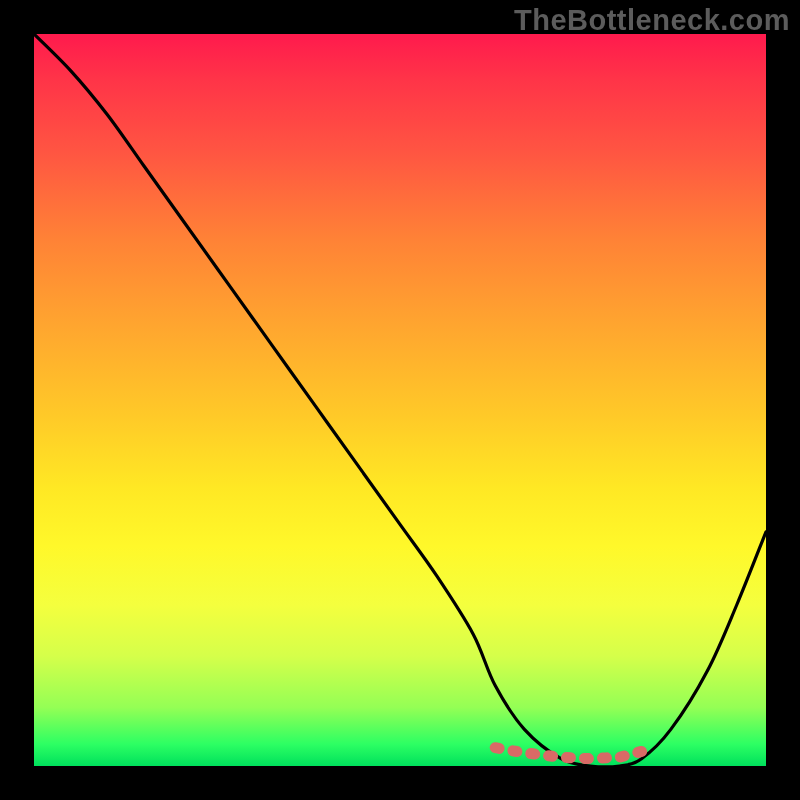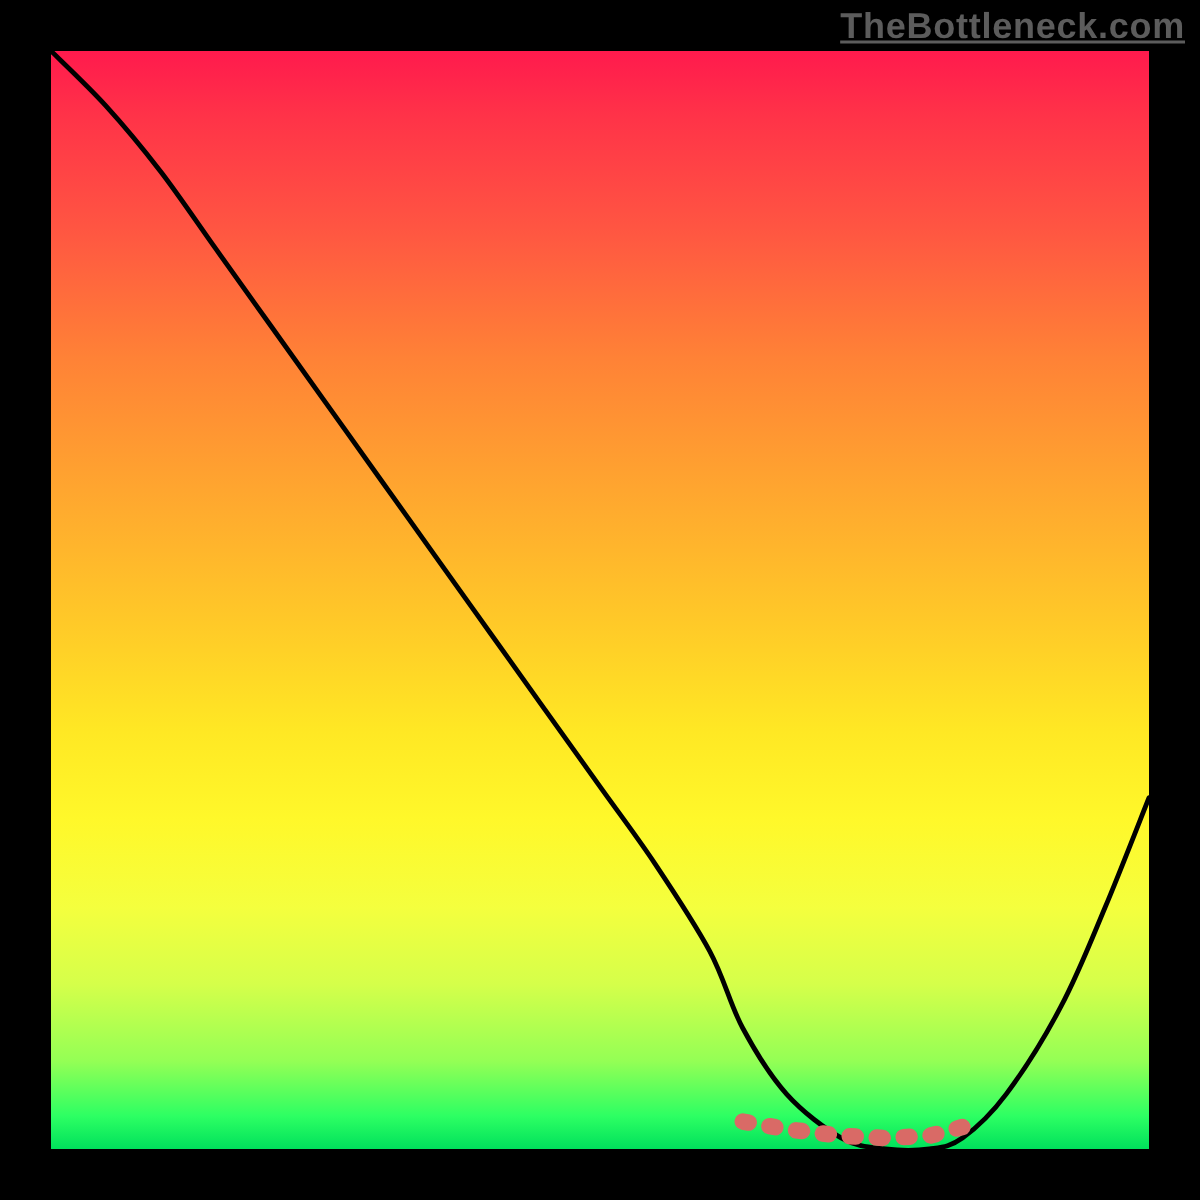--- a/index.html
+++ b/index.html
@@ -15,25 +15,24 @@
     position: relative;
     width: 800px;
     height: 800px;
     background: #000;
   }
   .watermark {
     position: absolute;
     top: 4px;
     right: 10px;
     color: #5c5c5c;
-    font-size: 24px;
+    font-size: 29px;
     font-weight: 600;
     letter-spacing: 0.5px;
     z-index: 5;
-    text-decoration: underline;
   }
   .plot {
     position: absolute;
     left: 34px;
     top: 34px;
     width: 732px;
     height: 732px;
     
     background: linear-gradient(to bottom,
       #ff1a4d 0%,

